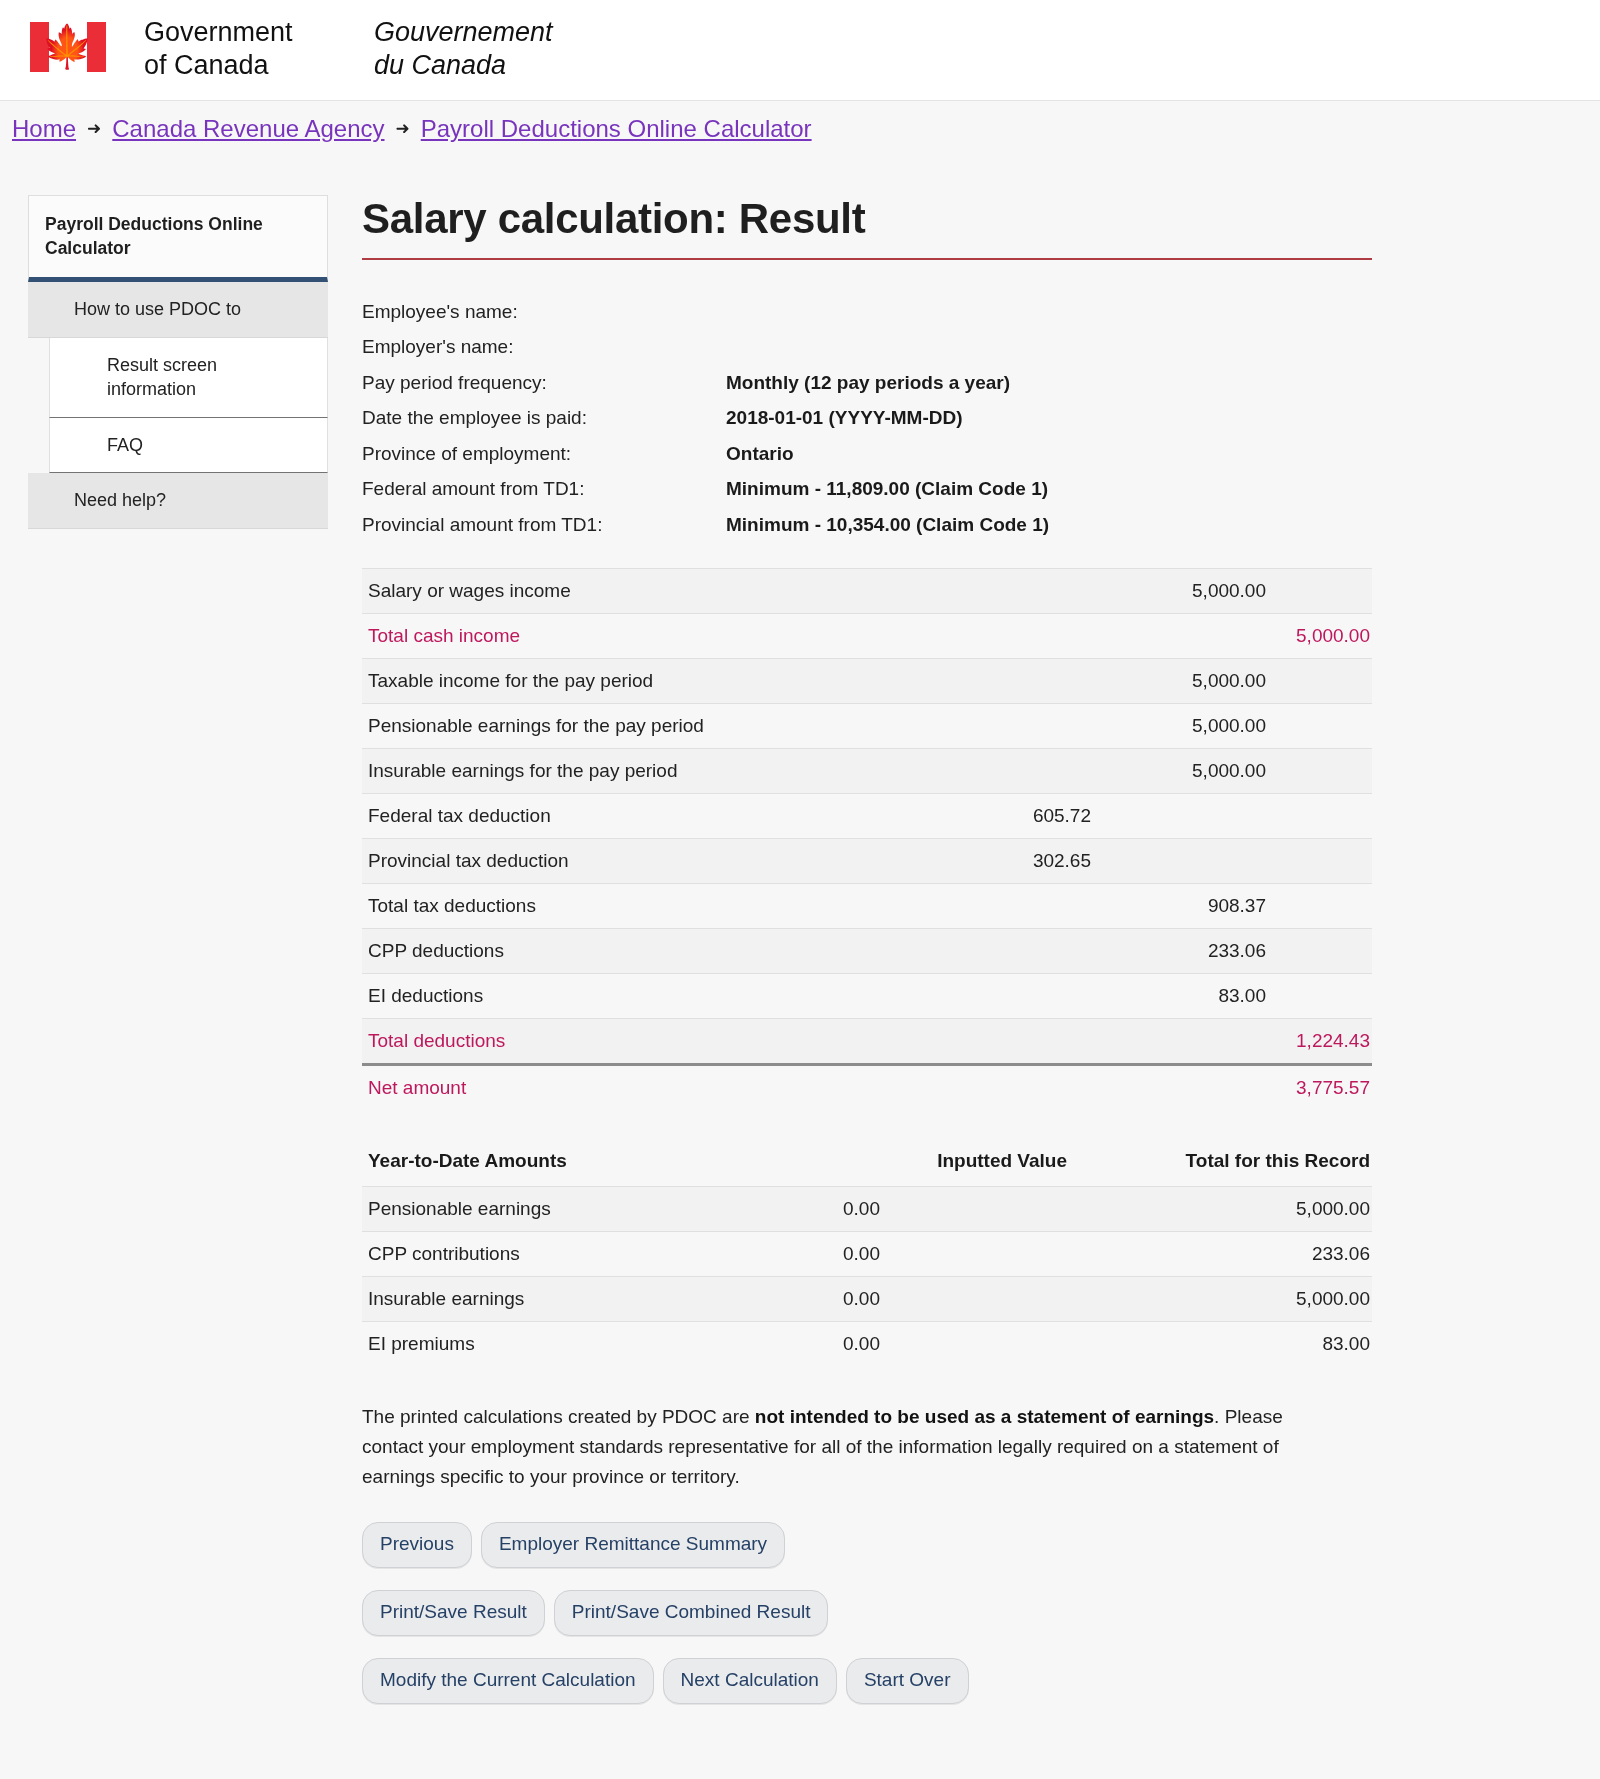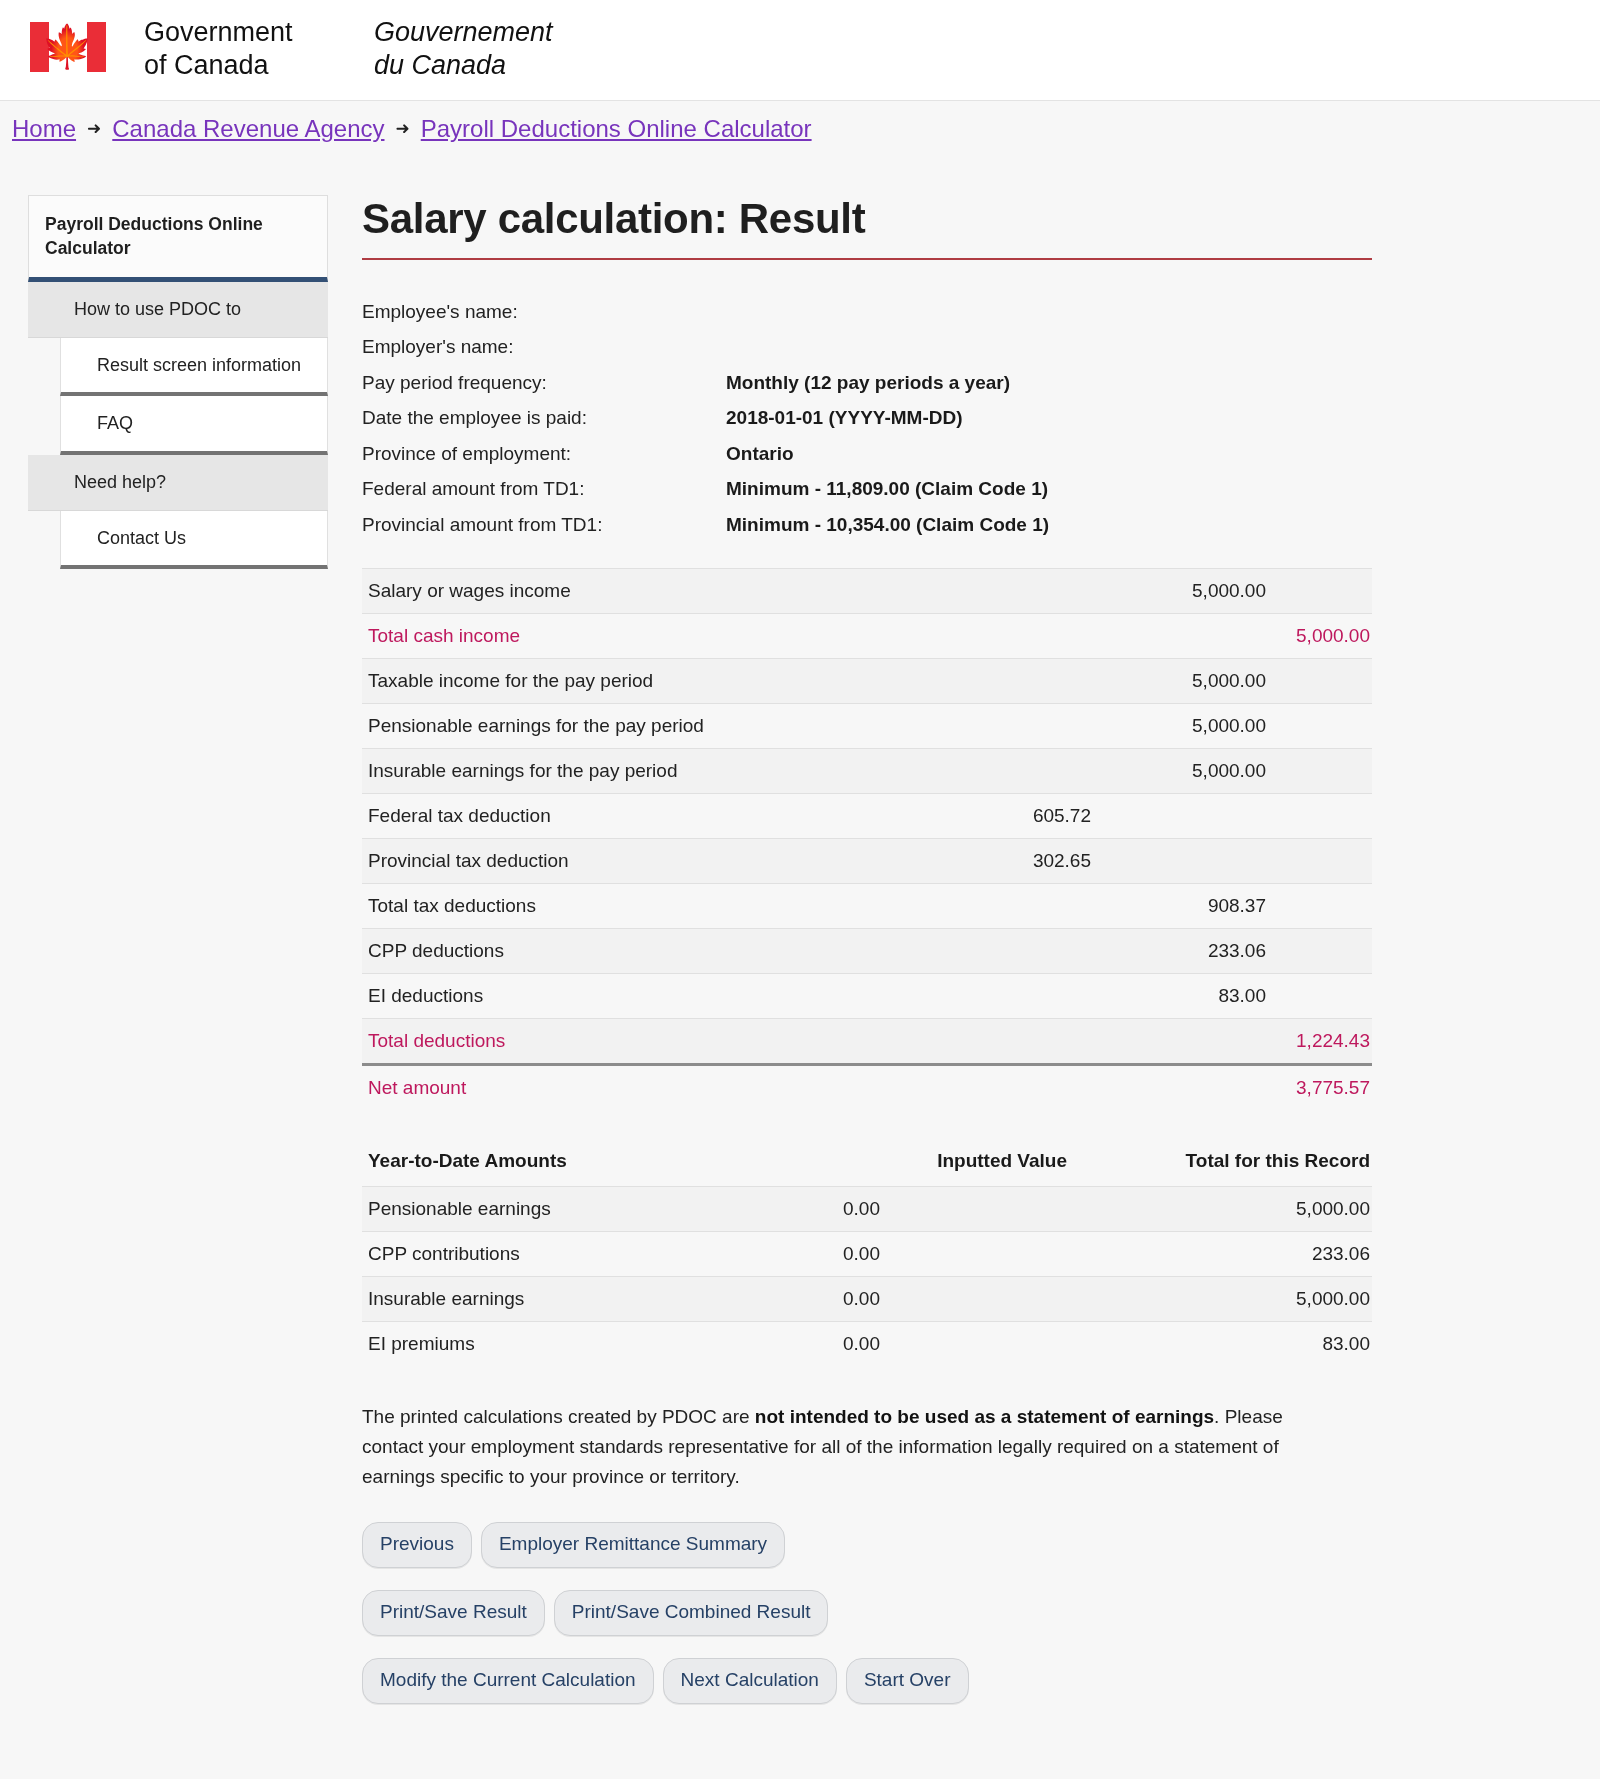--- a/index.html
+++ b/index.html
@@ -94,24 +94,25 @@
   .nav-section-head {
     background: #e6e6e6;
     border-bottom: 1px solid #d8d8d8;
     padding: 17px 18px 17px 46px;
     font-size: 18px;
     color: #222;
   }
   .nav-list { margin: 0; padding: 0; list-style: none; }
   .nav-list li {
     background: #fff;
-    border-bottom: 4px solid #737373;
+    border-bottom: 1px solid #737373;
     border-left: 1px solid #e0e0e0;
     border-right: 1px solid #e0e0e0;
-    margin-left: 32px;
+    margin-left: 21px;
+    padding-left: 21px;
   }
   .nav-list li a {
     display: block;
     padding: 15px 16px 15px 36px;
     font-size: 18px;
     color: #222;
     text-decoration: none;
     line-height: 1.35;
   }
 
@@ -264,25 +265,20 @@
     <ul class="nav-list">
       <li>
         <a href="#">Result screen information</a>
       </li>
       <li>
         <a href="#">FAQ</a>
       </li>
     </ul>
 
     <div class="nav-section-head">Need help?</div>
-    <ul class="nav-list">
-      <li>
-        <a href="#">Contact Us</a>
-      </li>
-    </ul>
   </aside>
 
   <main class="main">
     <h1 class="page-title">Salary calculation: Result</h1>
     <hr class="title-rule">
 
     <div class="info-block">
         <div class="info-row">
           <div class="info-label">Employee's name:</div>
           <div class="info-value"></div>

